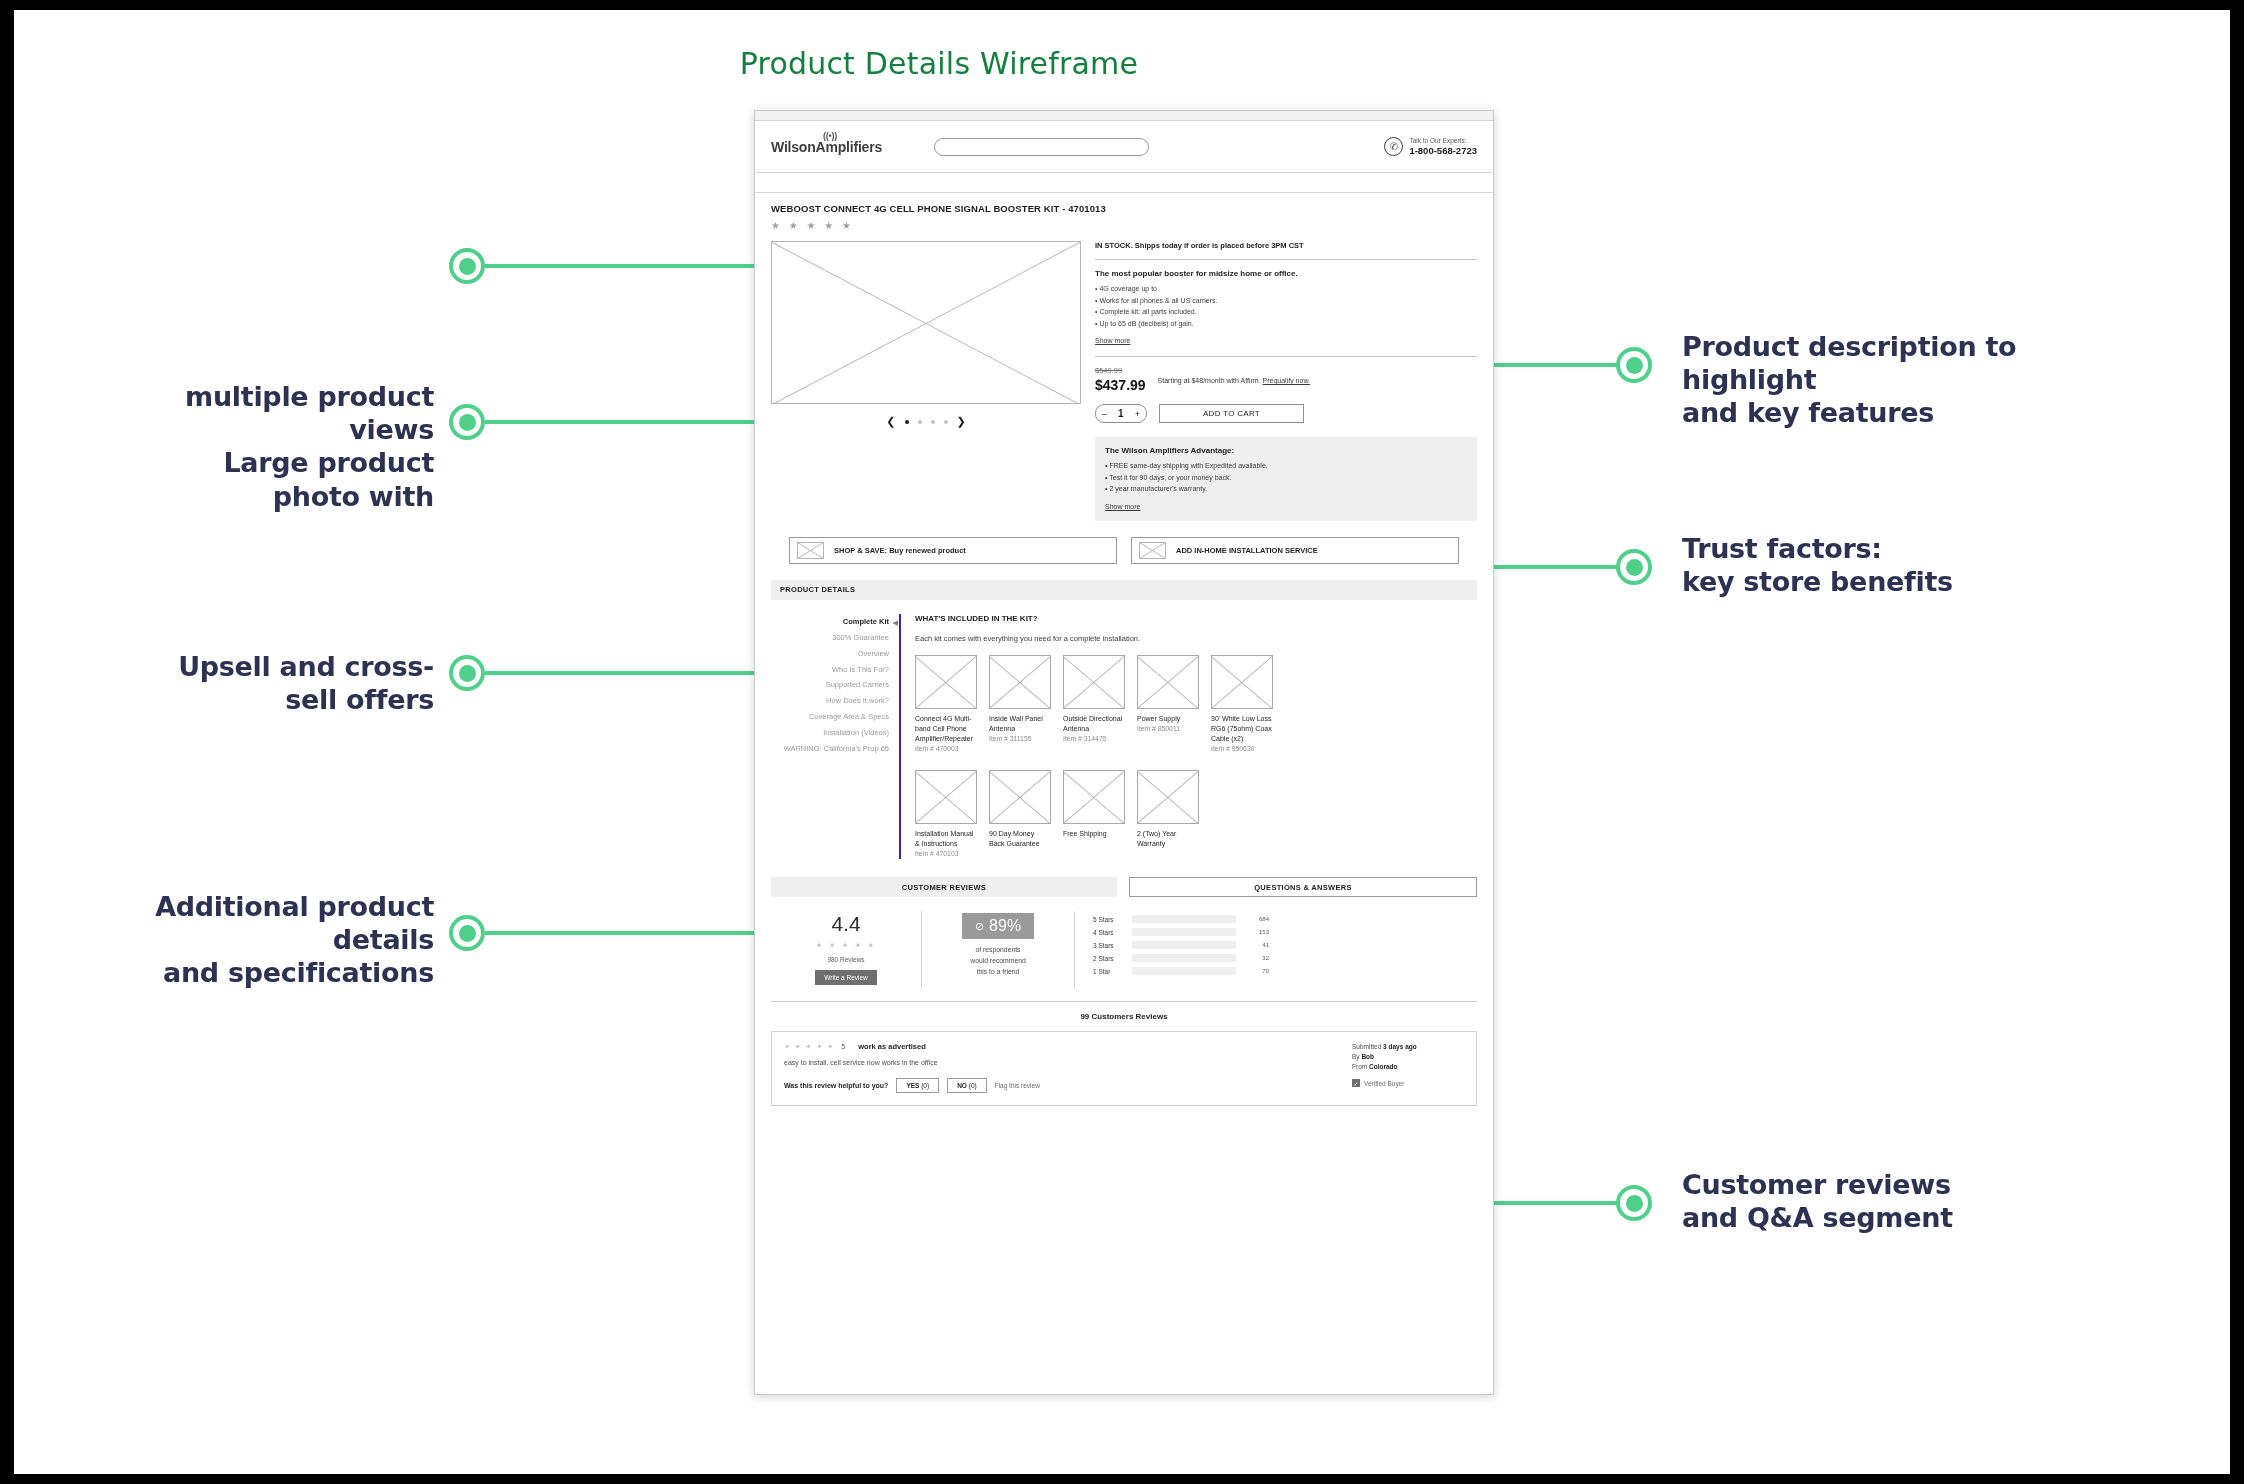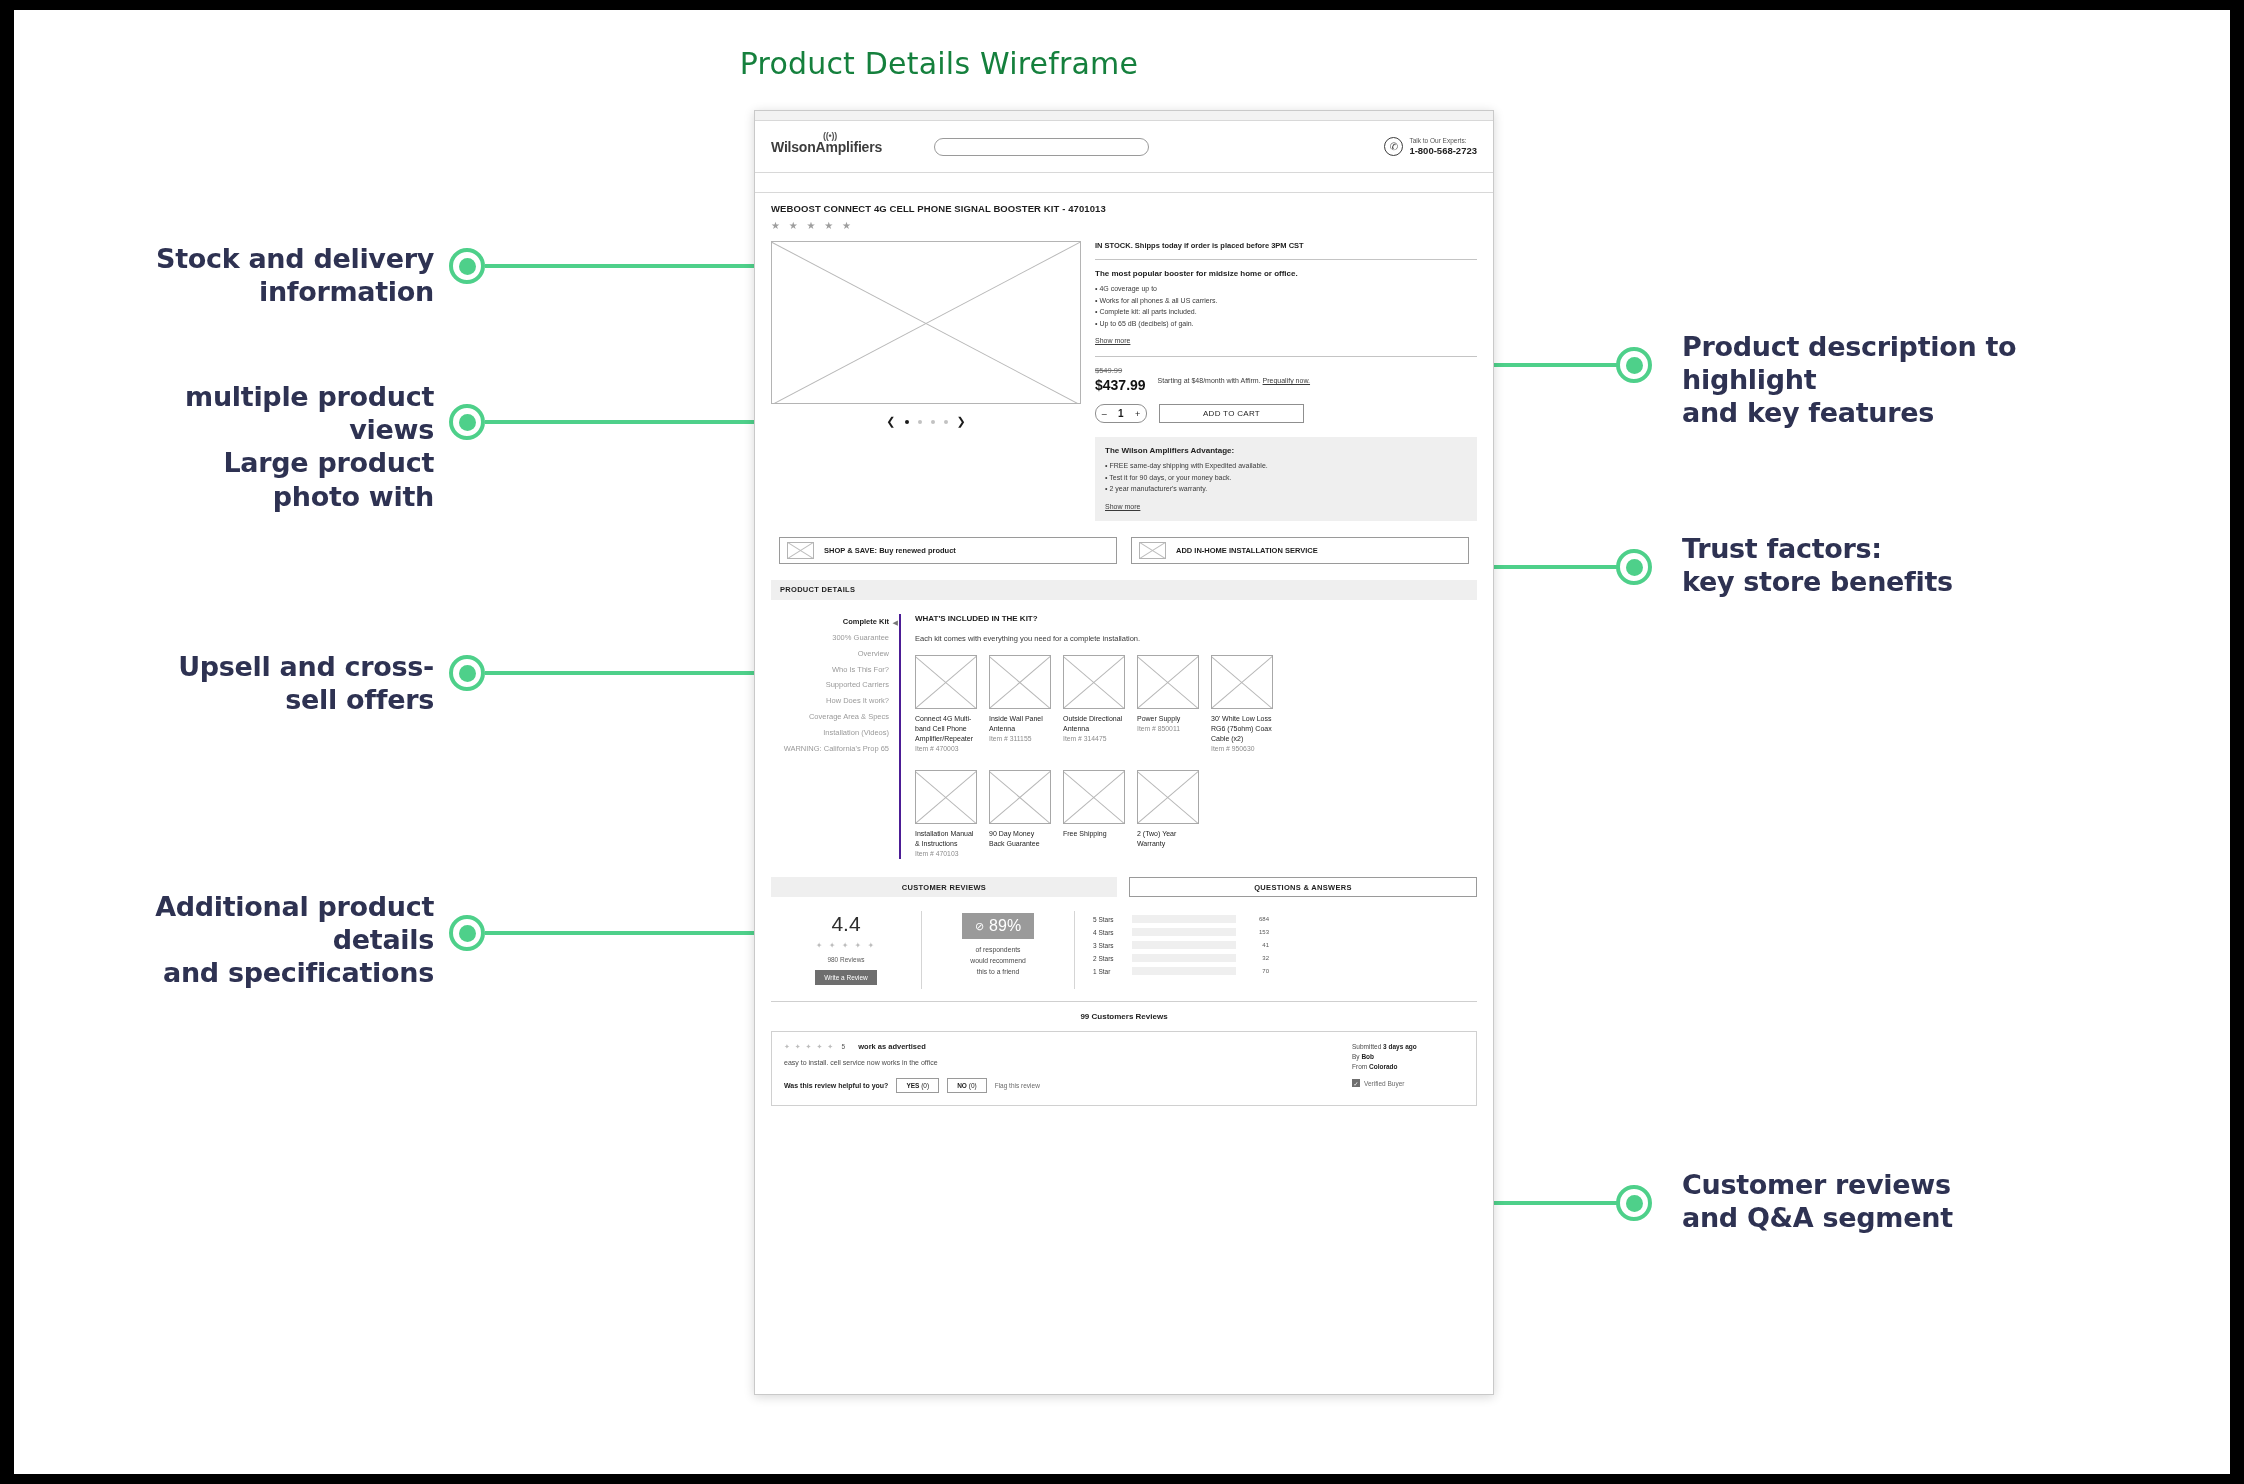--- a/index.html
+++ b/index.html
@@ -114,21 +114,21 @@
              display: flex; align-items: center; justify-content: space-around;
              font-size: 9px; color: #1a1a1a; }
   .stepper .q { font-weight: 700; font-size: 10px; }
   .atc { width: 145px; height: 19px; border: 1px solid #8f8f8f; background: #fff;
          display: flex; align-items: center; justify-content: center;
          font-size: 8px; color: #1d1d1d; letter-spacing: .3px; }
 
   .adv-box { margin-top: 14px; background: #efefef; padding: 9px 10px 8px; }
   .adv-head { font-size: 8px; font-weight: 700; color: #1d1d1d; margin-bottom: 5px; }
 
-  .promos { display: flex; gap: 14px; margin: 16px 24px 0; }
+  .promos { display: flex; gap: 14px; margin: 16px 34px 0; }
   .promo { flex: 1; height: 27px; border: 1px solid #9a9a9a; display: flex;
            align-items: center; padding-left: 7px; gap: 10px; }
   .thumb { width: 27px; height: 17px; border: 1px solid #b4b4b4; position: relative; overflow: hidden; }
   .thumb::before, .thumb::after {
     content: ""; position: absolute; left: -28%; top: 50%; width: 156%; height: 1px; background: #bdbdbd;
   }
   .thumb::before { transform: rotate(32deg); }
   .thumb::after  { transform: rotate(-32deg); }
   .promo span { font-size: 7.5px; font-weight: 700; color: #1d1d1d; }
 
@@ -209,23 +209,20 @@
           display: flex; align-items: center; justify-content: center; }
   .vtxt { font-size: 6.5px; color: #6a6a6a; }
 </style>
 </head>
 <body>
 
 <div class="canvas">
 
   <div class="page-title">Product Details Wireframe</div>
 
-  <div class="anno left" style="left:120px; top:232px; width:300px;">
-    <div>Stock and delivery information</div>
-  </div>
   <div class="ring" style="left:435px; top:238px;"></div>
   <div class="lead" style="left:471px; top:254px; width:324px;"></div>
 
   <div class="anno left" style="left:120px; top:370px; width:300px;">
     <div>multiple product views</div>
     <div>Large product photo with</div>
   </div>
   <div class="ring" style="left:435px; top:394px;"></div>
   <div class="lead" style="left:471px; top:410px; width:295px;"></div>
 

